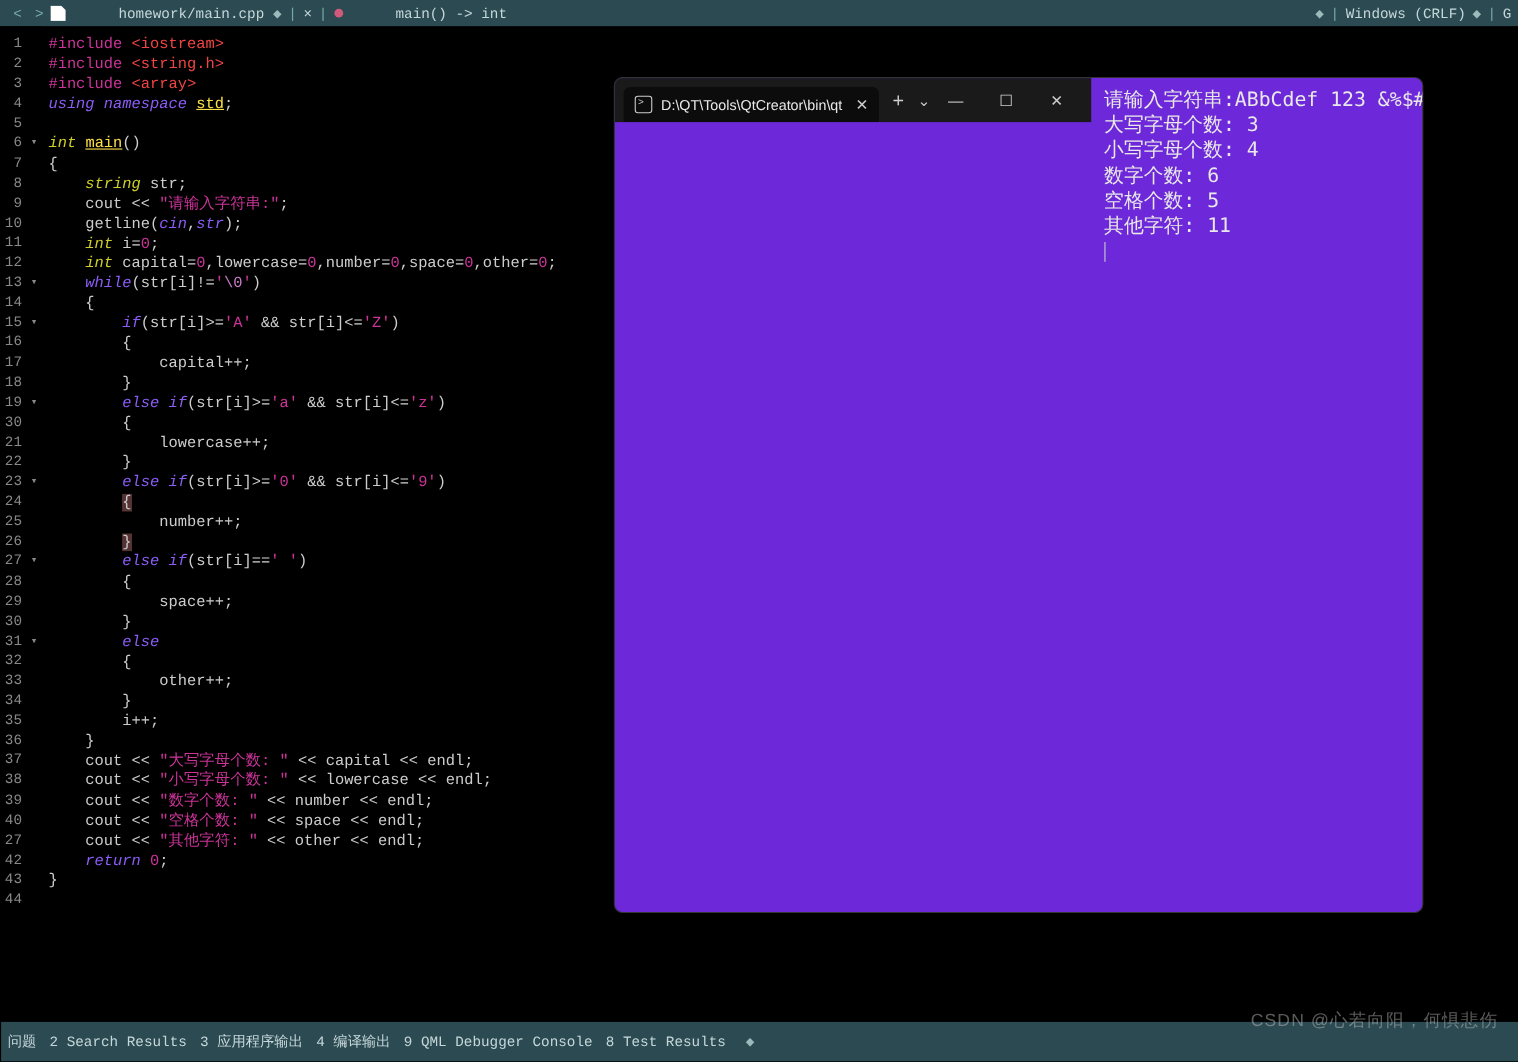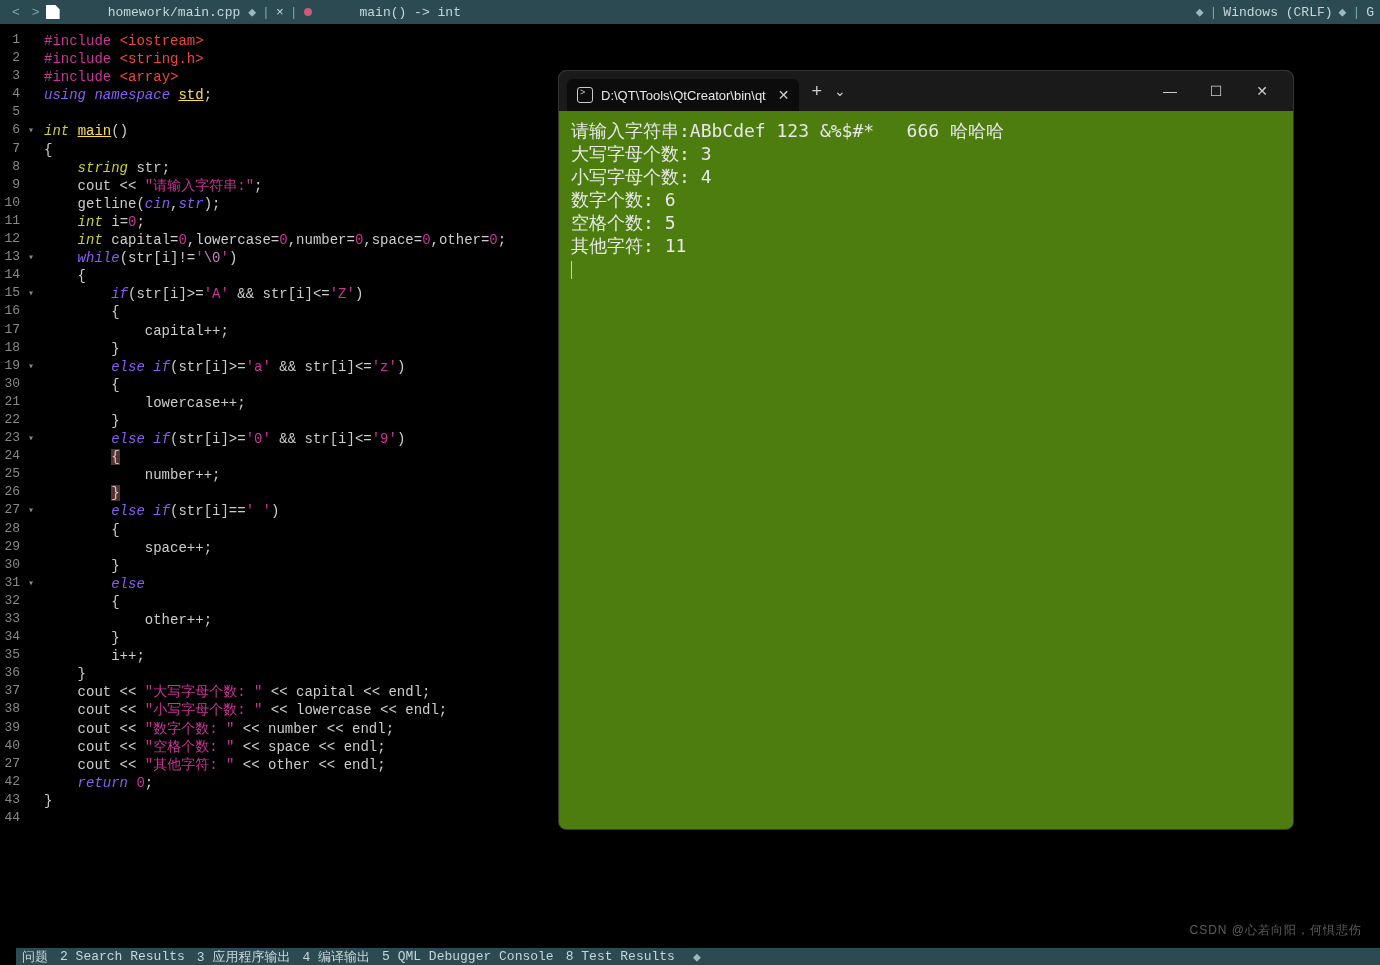--- a/index.html
+++ b/index.html
@@ -77,26 +77,26 @@
 .code .esc { color:#c97dc9; }
 .code .num { color:#cc3399; }
 .code .id { color:#fde047;text-decoration:underline; }
 .code .hl { background:#553333; }
 
 
 .terminal {
   position:absolute;
   left:558px; top:70px;
   width:736px; height:760px;
-  background:#4d7c0f;
+  background:#6d28d9;
   border:1px solid #333;
   border-radius:8px;
   box-shadow:0 8px 30px rgba(0,0,0,0.6);
   display:flex;
-  flex-direction:column;
+  flex-direction:row;
   overflow:hidden;
 }
 .term-titlebar {
   height:40px;
   background:#1a1a1a;
   display:flex;
   align-items:center;
   padding:0 8px;
 }
 .term-tab {
@@ -151,39 +151,39 @@
 .term-body .cursor {
   display:inline-block;
   width:1px; height:18px;
   background:#ccc;
   vertical-align:middle;
 }
 
 
 .bottombar {
   position:absolute;
-  bottom:0; left:16px; right:0;
-  height:17px;
+  bottom:0; left:1px; right:0;
+  height:36px;
   background:#2c4a52;
   color:#c5d7d9;
   display:flex;
   align-items:center;
   font-size:13px;
   padding:0 6px;
 }
 .bottombar span { margin-right:12px; cursor:pointer; }
 .bottombar .updown { margin-left:6px; color:#9bb; }
 
 
 .watermark {
   position:absolute;
   right:18px; bottom:26px;
   color:rgba(200,200,200,0.45);
   font-family:"Microsoft YaHei",sans-serif;
-  font-size:12px;
+  font-size:16px;
   letter-spacing:1px;
 }
 </style>
 </head>
 <body>
 
 <div class="topbar">
   <span class="arrow">&lt;</span>
   <span class="arrow">&gt;</span>
   <span class="file-icon"></span>
@@ -323,18 +323,18 @@
 空格个数: 5
 其他字符: 11
 <span class="cursor"></span></div>
 </div>
 
 <div class="bottombar" id="bottombar">
 <span>问题</span>
     <span>2 Search Results</span>
     <span>3 应用程序输出</span>
     <span>4 编译输出</span>
-    <span>5 QML Debugger Console</span>
+    <span>9 QML Debugger Console</span>
     <span>8 Test Results</span>
     <span class="updown">◆</span>
   </div>
 
 <div class="watermark">CSDN @心若向阳，何惧悲伤</div>
 
 </body></html>

